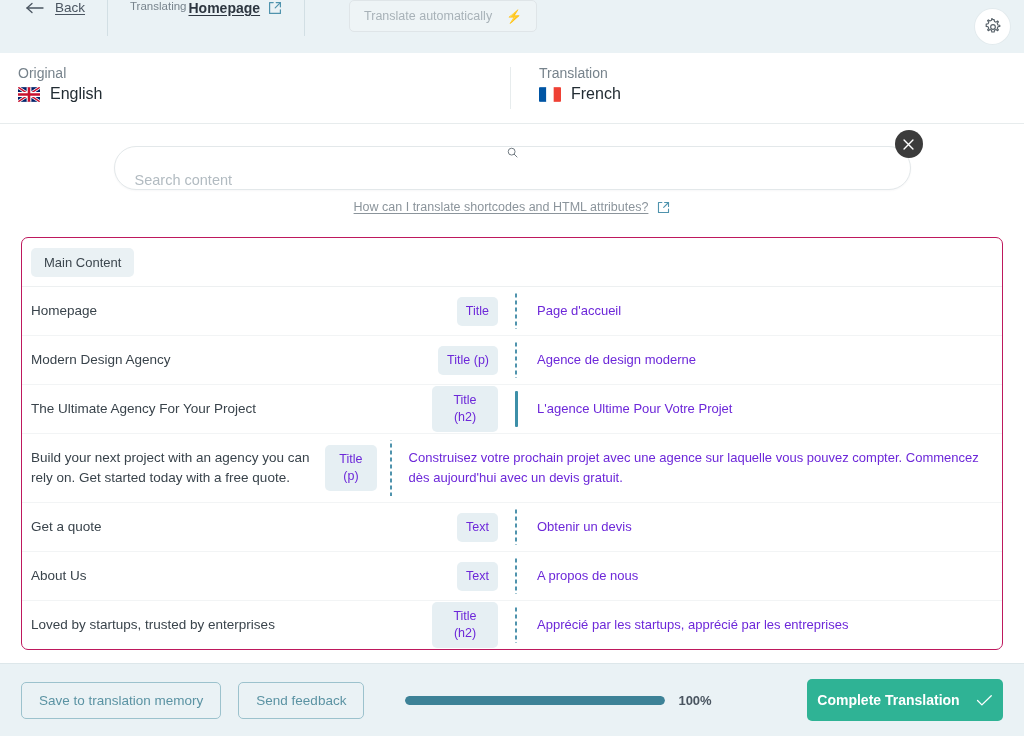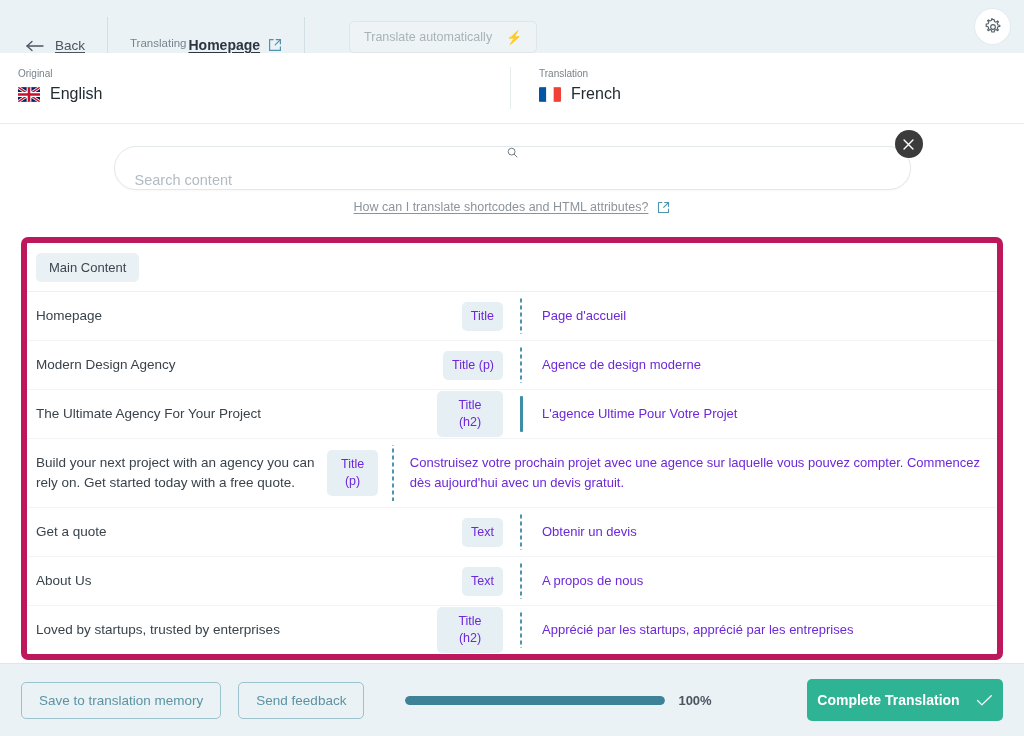--- a/index.html
+++ b/index.html
@@ -16,21 +16,21 @@
     display: flex; flex-direction: column;
     background: #ffffff;
     overflow: hidden;
   }
 
   
   .topbar {
     height: 53px;
     background: #eaf2f5;
     display: flex;
-    align-items: flex-end;
+    align-items: flex-start;
     padding: 0 14px 0 26px;
     flex: 0 0 53px;
     position: relative;
   }
   .back-link {
     display: flex; align-items: center; gap: 9px;
     color: #4a5560; font-size: 13.5px;
     cursor: pointer;
   }
   .back-arrow { display: block; }
@@ -79,21 +79,21 @@
     border-bottom: 1px solid #e7eced;
     display: flex;
     position: relative;
   }
   .lang-col {
     padding: 14px 0 0 18px;
     display: flex; flex-direction: column; gap: 5px;
   }
   .lang-col.left { width: 510px; }
   .lang-col.right { padding-left: 29px; }
-  .lang-caption { font-size: 10px; color: #77838c; line-height: 13px; }
+  .lang-caption { font-size: 14px; color: #77838c; line-height: 13px; }
   .lang-name-row { display: flex; align-items: center; gap: 10px; }
   .lang-name { font-size: 16px; color: #222c33; font-weight: 400; }
   .langbar .lang-sep {
     position: absolute; left: 510px; top: 14px;
     width: 1px; height: 42px; background: #e7eced;
   }
   .flag { width: 22px; height: 15px; display: block; border-radius: 1px; }
 
   
   .main {
@@ -141,21 +141,21 @@
   }
   .help-link {
     font-size: 12.5px; color: #8b949b;
     text-decoration: underline; text-underline-offset: 2px;
     cursor: pointer;
   }
 
   
   .card {
     margin: 23px 21px 0 21px;
-    border: 6px solid #be185d;
+    border: 1px solid #be185d;
     border-radius: 7px;
     background: #ffffff;
     overflow: hidden;
   }
   .card-tabs {
     padding: 10px 10px 9px 9px;
     border-bottom: 1px solid #edf0f1;
   }
   .tab {
     display: inline-block;

